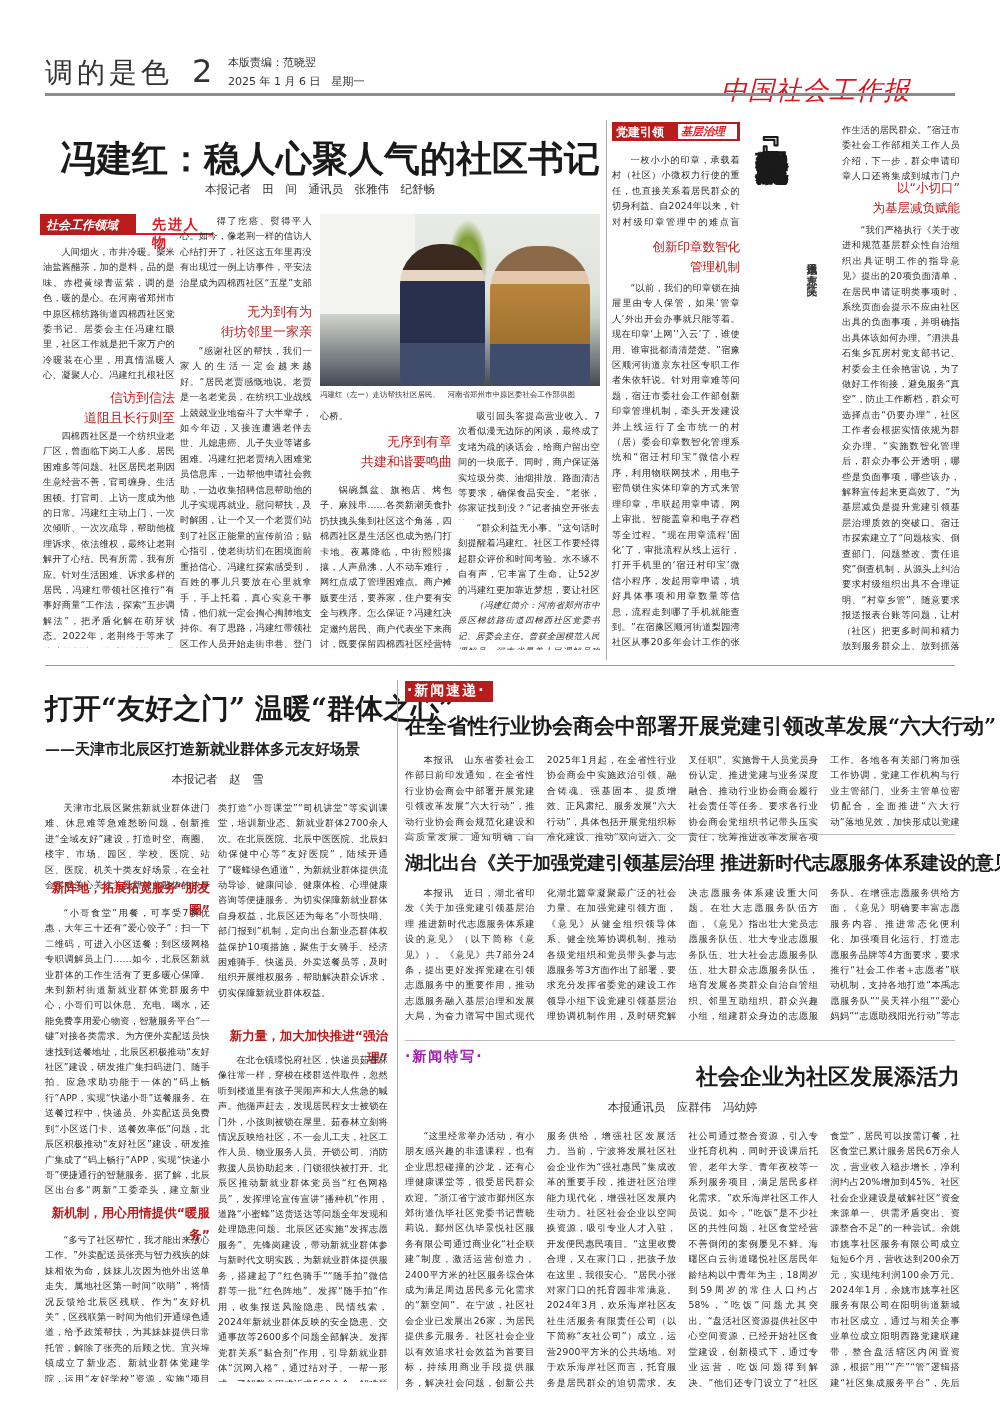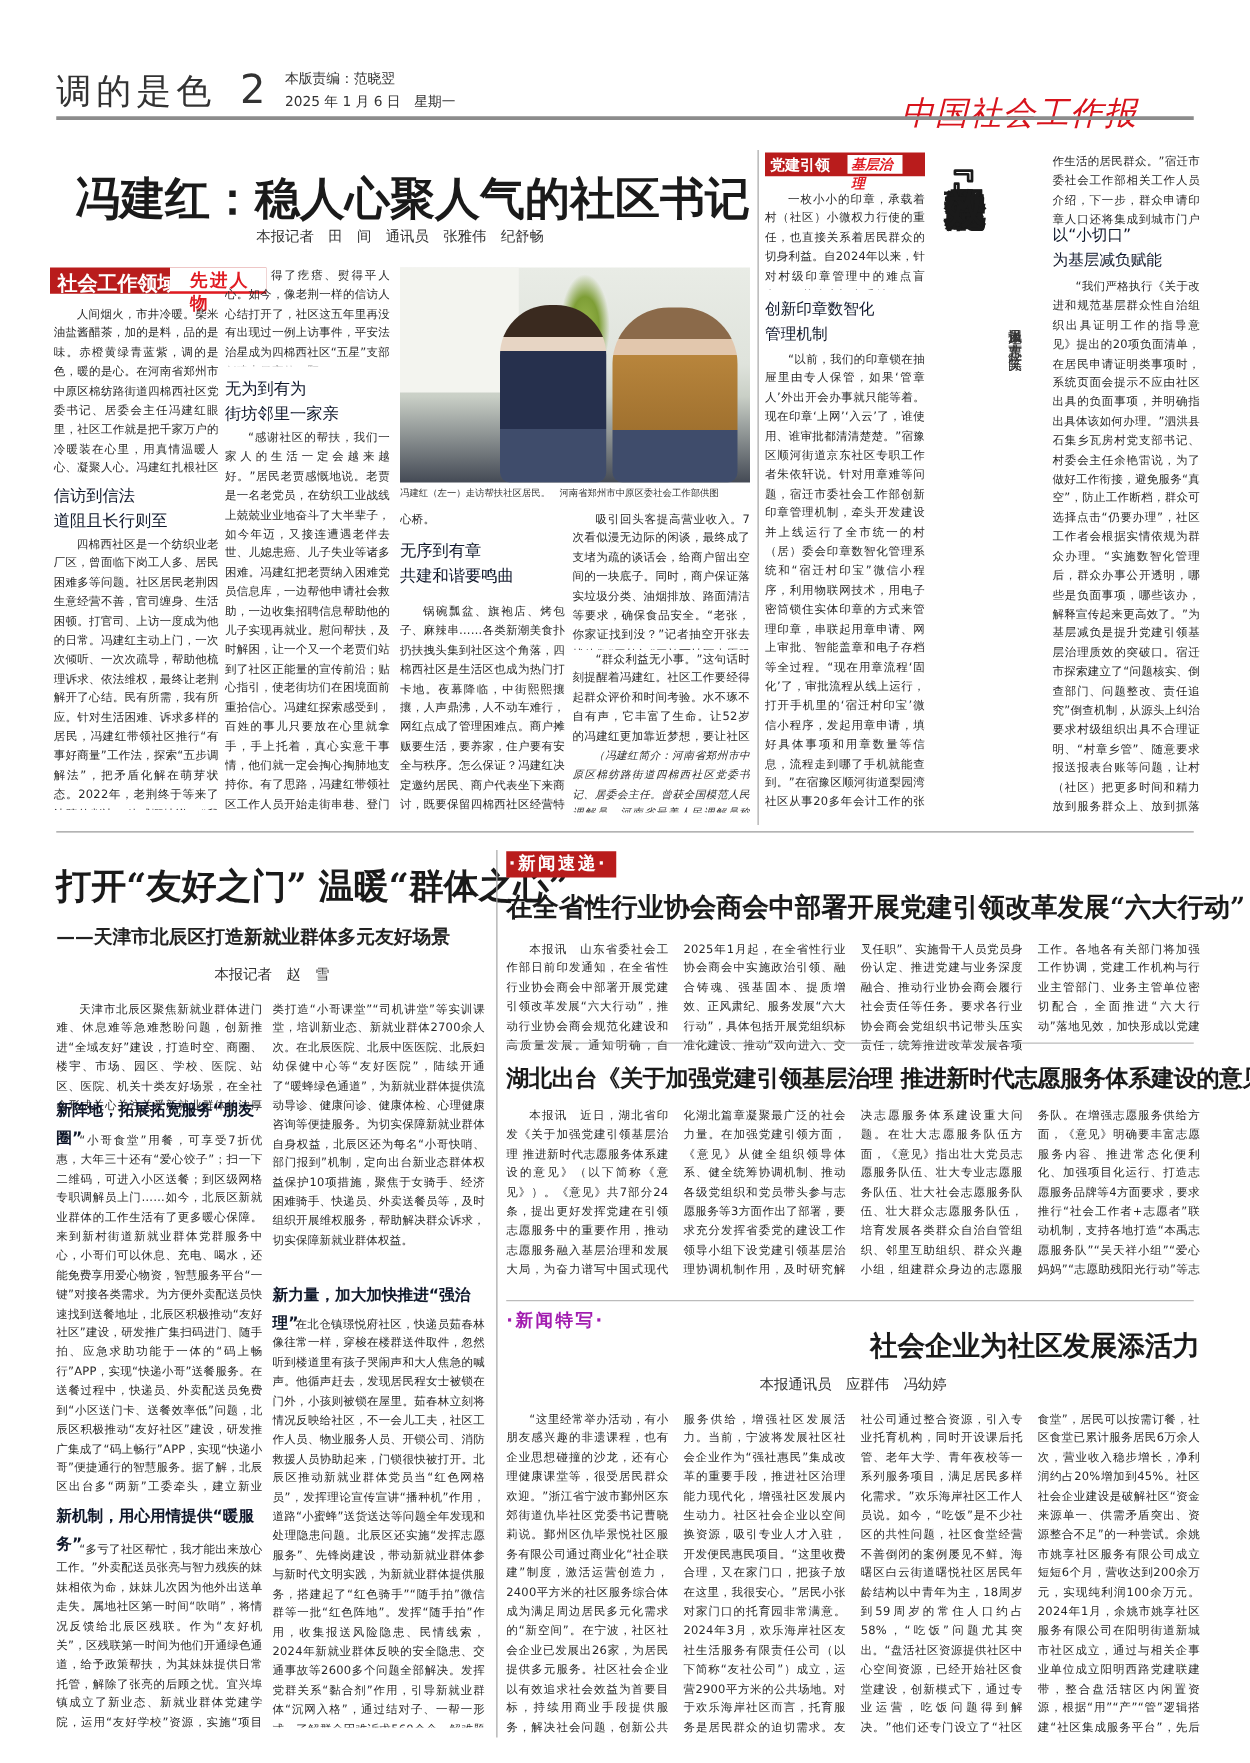--- a/index.html
+++ b/index.html
@@ -1,19 +1,19 @@
 <!DOCTYPE html>
 <html><head>
 <meta charset="utf-8">
 <style>
 *{box-sizing:border-box;margin:0;padding:0}
 body{width:1000px;height:1410px;background:#fff;font-family:"DejaVu Serif","Liberation Serif",serif;color:#222;position:relative;overflow:hidden}
 .abs{position:absolute}
 .body-text{font-family:"DejaVu Sans","Liberation Sans",sans-serif;font-size:9.2px;line-height:15.4px;color:#2a2a2a;text-align:justify;text-indent:2em;overflow:hidden;letter-spacing:0.2px}
-.sub{font-family:"DejaVu Sans","Liberation Sans",sans-serif;font-size:15px;line-height:22px;text-align:left;color:#0f172a}
+.sub{font-family:"DejaVu Sans","Liberation Sans",sans-serif;font-size:15px;line-height:22px;text-align:right;color:#b91c1c}
 .hl{font-family:"DejaVu Serif","Liberation Serif",serif;font-weight:bold;color:#1a1a1a}
 .rule{position:absolute;background:#9a9a9a}
 .vrule{position:absolute;background:#aaa;width:1px}
 .redtag{position:absolute;background:#b91c1c;color:#fff;font-family:"DejaVu Sans","Liberation Sans",sans-serif;font-weight:bold}
 .byline{font-family:"DejaVu Sans","Liberation Sans",sans-serif;font-size:11.5px;color:#333;text-align:center}
 .photo{position:absolute;overflow:hidden}
 </style>
 </head>
 <body>
 
@@ -23,21 +23,21 @@
   <span class="abs" style="left:183px;top:7px;font-family:'DejaVu Sans','Liberation Sans',sans-serif;font-size:11px;color:#333;white-space:nowrap;">本版责编：范晓翌</span>
   <span class="abs" style="left:183px;top:26px;font-family:'DejaVu Sans','Liberation Sans',sans-serif;font-size:11px;color:#333;white-space:nowrap;text-align:right;">2025 年 1 月 6 日　星期一</span>
   <span class="abs" style="right:45px;top:25px;font-family:'DejaVu Serif','Liberation Serif',serif;font-style:italic;font-size:26px;color:#d8141c;letter-spacing:1px;white-space:nowrap;">中国社会工作报</span>
 </div>
 <div class="rule" style="left:45px;top:93px;width:910px;height:3px;background:#8c8c8c;"></div>
 
 <div class="abs hl" style="left:60px;top:135px;width:520px;font-size:36px;text-align:center;white-space:nowrap;">冯建红：稳人心聚人气的社区书记</div>
 <div class="abs byline" style="left:60px;top:182px;width:520px;">本报记者　田　间　通讯员　张雅伟　纪舒畅</div>
 
 <div class="redtag" style="left:40px;top:214px;width:173px;height:21px;">
-  <span style="position:absolute;left:6px;top:3px;font-size:16px;">社会工作领域</span>
+  <span style="position:absolute;left:6px;top:3px;font-size:12px;font-style:italic;">社会工作领域</span>
   <span style="position:absolute;left:96px;top:0;width:77px;height:21px;background:#fff;color:#e01b22;font-size:14px;padding:2px 0 0 16px;border-bottom:2px solid #e01b22;letter-spacing:2px;">先进人物</span>
 </div>
 
 <div class="abs body-text" style="left:43px;top:244px;width:132px;height:135px;">人间烟火，市井冷暖。柴米油盐酱醋茶，加的是料，品的是味。赤橙黄绿青蓝紫，调的是色，暖的是心。在河南省郑州市中原区棉纺路街道四棉西社区党委书记、居委会主任冯建红眼里，社区工作就是把千家万户的冷暖装在心里，用真情温暖人心、凝聚人心。冯建红扎根社区17年，带领社区获评“全国模范人民调解委员会”荣誉称号。</div>
 <div class="abs sub" style="left:43px;top:388px;width:132px;white-space:pre-line;font-size:13px;line-height:20px;">信访到信法
 道阻且长行则至</div>
 <div class="abs body-text" style="left:43px;top:428px;width:132px;height:220px;">四棉西社区是一个纺织业老厂区，曾面临下岗工人多、居民困难多等问题。社区居民老荆因生意经营不善，官司缠身、生活困顿。打官司、上访一度成为他的日常。冯建红主动上门，一次次倾听、一次次疏导，帮助他梳理诉求、依法维权，最终让老荆解开了心结。民有所需，我有所应。针对生活困难、诉求多样的居民，冯建红带领社区推行“有事好商量”工作法，探索“五步调解法”，把矛盾化解在萌芽状态。2022年，老荆终于等来了法院的判决，他感慨地说：“我一生最感谢的人，就是冯建红书记。”通过走访、调解，冯建红把社区打造成和谐家园。</div>
 
 <div class="abs body-text" style="left:180px;top:213px;width:132px;height:80px;text-indent:4em;">得了疙瘩、熨得平人心。如今，像老荆一样的信访人心结打开了，社区这五年里再没有出现过一例上访事件，平安法治星成为四棉西社区“五星”支部创建中最亮的一颗。</div>
 <div class="abs sub" style="left:180px;top:302px;width:132px;white-space:pre-line;font-size:13px;line-height:20px;">无为到有为
@@ -58,21 +58,21 @@
 <div class="abs body-text" style="left:320px;top:482px;width:132px;height:168px;">锅碗瓢盆、旗袍店、烤包子、麻辣串……各类新潮美食扑扔扶拽头集到社区这个角落，四棉西社区是生活区也成为热门打卡地。夜幕降临，中街熙熙攘攘，人声鼎沸，人不动车难行，网红点成了管理困难点。商户摊贩要生活，要养家，住户要有安全与秩序。怎么保证？冯建红决定邀约居民、商户代表坐下来商讨，既要保留四棉西社区经营特色，又要持续提升网红“美食街”的人气。17名代表坐下来聊家常、说生活、谈民生，聊如何</div>
 
 <div class="abs body-text" style="left:458px;top:408px;width:142px;height:112px;">吸引回头客提高营业收入。7次看似漫无边际的闲谈，最终成了支堵为疏的谈话会，给商户留出空间的一块底子。同时，商户保证落实垃圾分类、油烟排放、路面清洁等要求，确保食品安全。“老张，你家证找到没？”记者抽空开张去找他们“四棉红”四棉西社区志愿服务队走在巷内头的一条街。</div>
 <div class="abs body-text" style="left:458px;top:520px;width:142px;height:75px;">“群众利益无小事。”这句话时刻提醒着冯建红。社区工作要经得起群众评价和时间考验。水不琢不自有声，它丰富了生命。让52岁的冯建红更加靠近梦想，要让社区居民的幸福之树郁郁成林。</div>
 <div class="abs body-text" style="left:458px;top:598px;width:142px;height:52px;font-family:'DejaVu Serif','Liberation Serif',serif;font-style:italic;font-size:8.5px;">（冯建红简介：河南省郑州市中原区棉纺路街道四棉西社区党委书记、居委会主任。曾获全国模范人民调解员、河南省最美人民调解员称号）</div>
 
 <div class="vrule" style="left:606px;top:120px;height:540px;"></div>
 
 <div class="redtag" style="left:612px;top:122px;width:128px;height:19px;">
   <span style="position:absolute;left:4px;top:2px;font-size:12px;">党建引领</span>
-  <span style="position:absolute;left:66px;top:2px;width:44px;height:15px;background:#fff;color:#e01b22;font-family:'DejaVu Serif','Liberation Serif',serif;font-style:italic;font-size:11px;padding-left:3px;">基层治理</span>
+  <span style="position:absolute;left:66px;top:2px;width:59px;height:15px;background:#fff;color:#e01b22;font-family:'DejaVu Serif','Liberation Serif',serif;font-style:italic;font-size:11px;padding-left:3px;">基层治理</span>
 </div>
 <div class="abs body-text" style="left:612px;top:152px;width:128px;height:80px;">一枚小小的印章，承载着村（社区）小微权力行使的重任，也直接关系着居民群众的切身利益。自2024年以来，针对村级印章管理中的难点盲点，江苏省宿迁市委社会工作部创新印章管理机制，实现印章“申、审、用、管、督”全生命周期管理。</div>
 <div class="abs sub" style="left:612px;top:237px;width:128px;white-space:pre-line;font-size:12.5px;line-height:20px;">创新印章数智化
 管理机制</div>
 <div class="abs body-text" style="left:612px;top:280px;width:128px;height:372px;">“以前，我们的印章锁在抽屉里由专人保管，如果‘管章人’外出开会办事就只能等着。现在印章‘上网’‘入云’了，谁使用、谁审批都清清楚楚。”宿豫区顺河街道京东社区专职工作者朱依轩说。针对用章难等问题，宿迁市委社会工作部创新印章管理机制，牵头开发建设并上线运行了全市统一的村（居）委会印章数智化管理系统和“宿迁村印宝”微信小程序，利用物联网技术，用电子密筒锁住实体印章的方式来管理印章，串联起用章申请、网上审批、智能盖章和电子存档等全过程。“现在用章流程‘固化’了，审批流程从线上运行，打开手机里的‘宿迁村印宝’微信小程序，发起用章申请，填好具体事项和用章数量等信息，流程走到哪了手机就能查到。”在宿豫区顺河街道梨园湾社区从事20多年会计工作的张宇楠介绍，走完审批流程，群众可快速用章。“一键”盖完章后的同时，设备自动采集用章信息，实现线上线下全过程留痕。目前，宿迁市1405个村（社区）已全部实现印章数智化管理，1492枚村级组织印章纳入管理。“自从有了‘智能印章’，再也没有出现为盖章‘跑腿’现象。”湖滨新区晓店镇新宿社区居民方玲对“智能印章”赞不绝口。“居民可在‘宿迁村印宝’微信小程序上自助办理，从申请到盖完章用时不到5分钟，不来现场也能申请用章，还可以选择邮寄或者线上将一份电子版盖章文件，真正方便在外地学习工</div>
 
 <div class="abs" style="left:752px;top:125px;width:40px;height:420px;font-family:'DejaVu Serif','Liberation Serif',serif;font-weight:bold;font-size:33px;line-height:40px;writing-mode:vertical-rl;color:#1a1a1a;">『数智化』为基层治理赋能增效</div>
 <div class="abs" style="left:804px;top:255px;width:14px;height:160px;font-family:'DejaVu Sans','Liberation Sans',sans-serif;font-size:11px;writing-mode:vertical-rl;color:#333;">本报通讯员　曹志东　陈笑笑</div>
 
 <div class="abs body-text" style="left:842px;top:122px;width:118px;height:62px;text-indent:0;">作生活的居民群众。”宿迁市委社会工作部相关工作人员介绍，下一步，群众申请印章人口还将集成到城市门户APP“宿心办”。</div>

